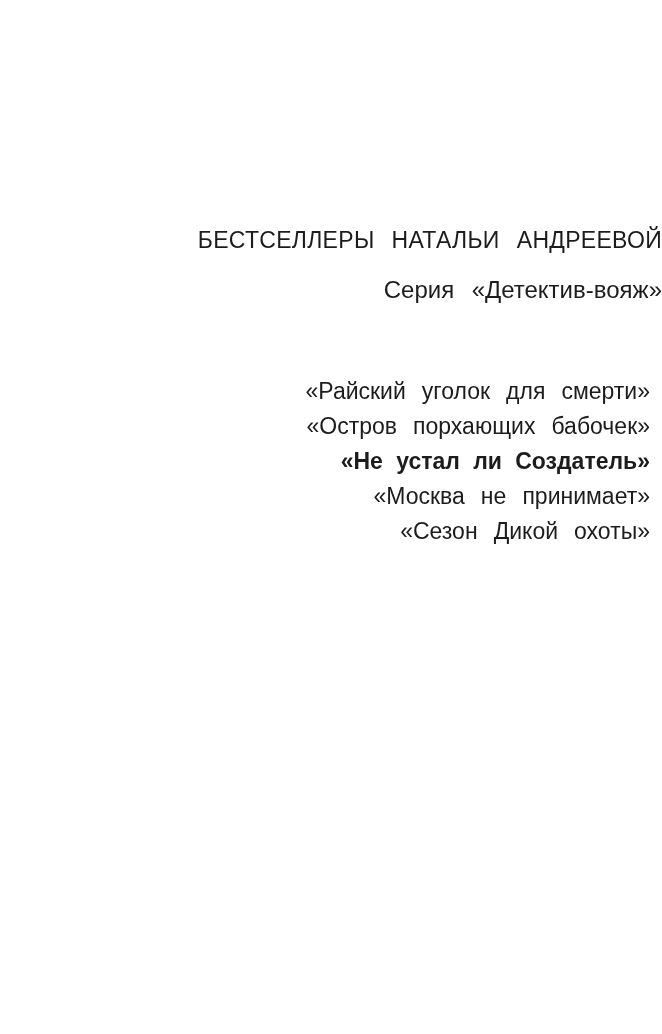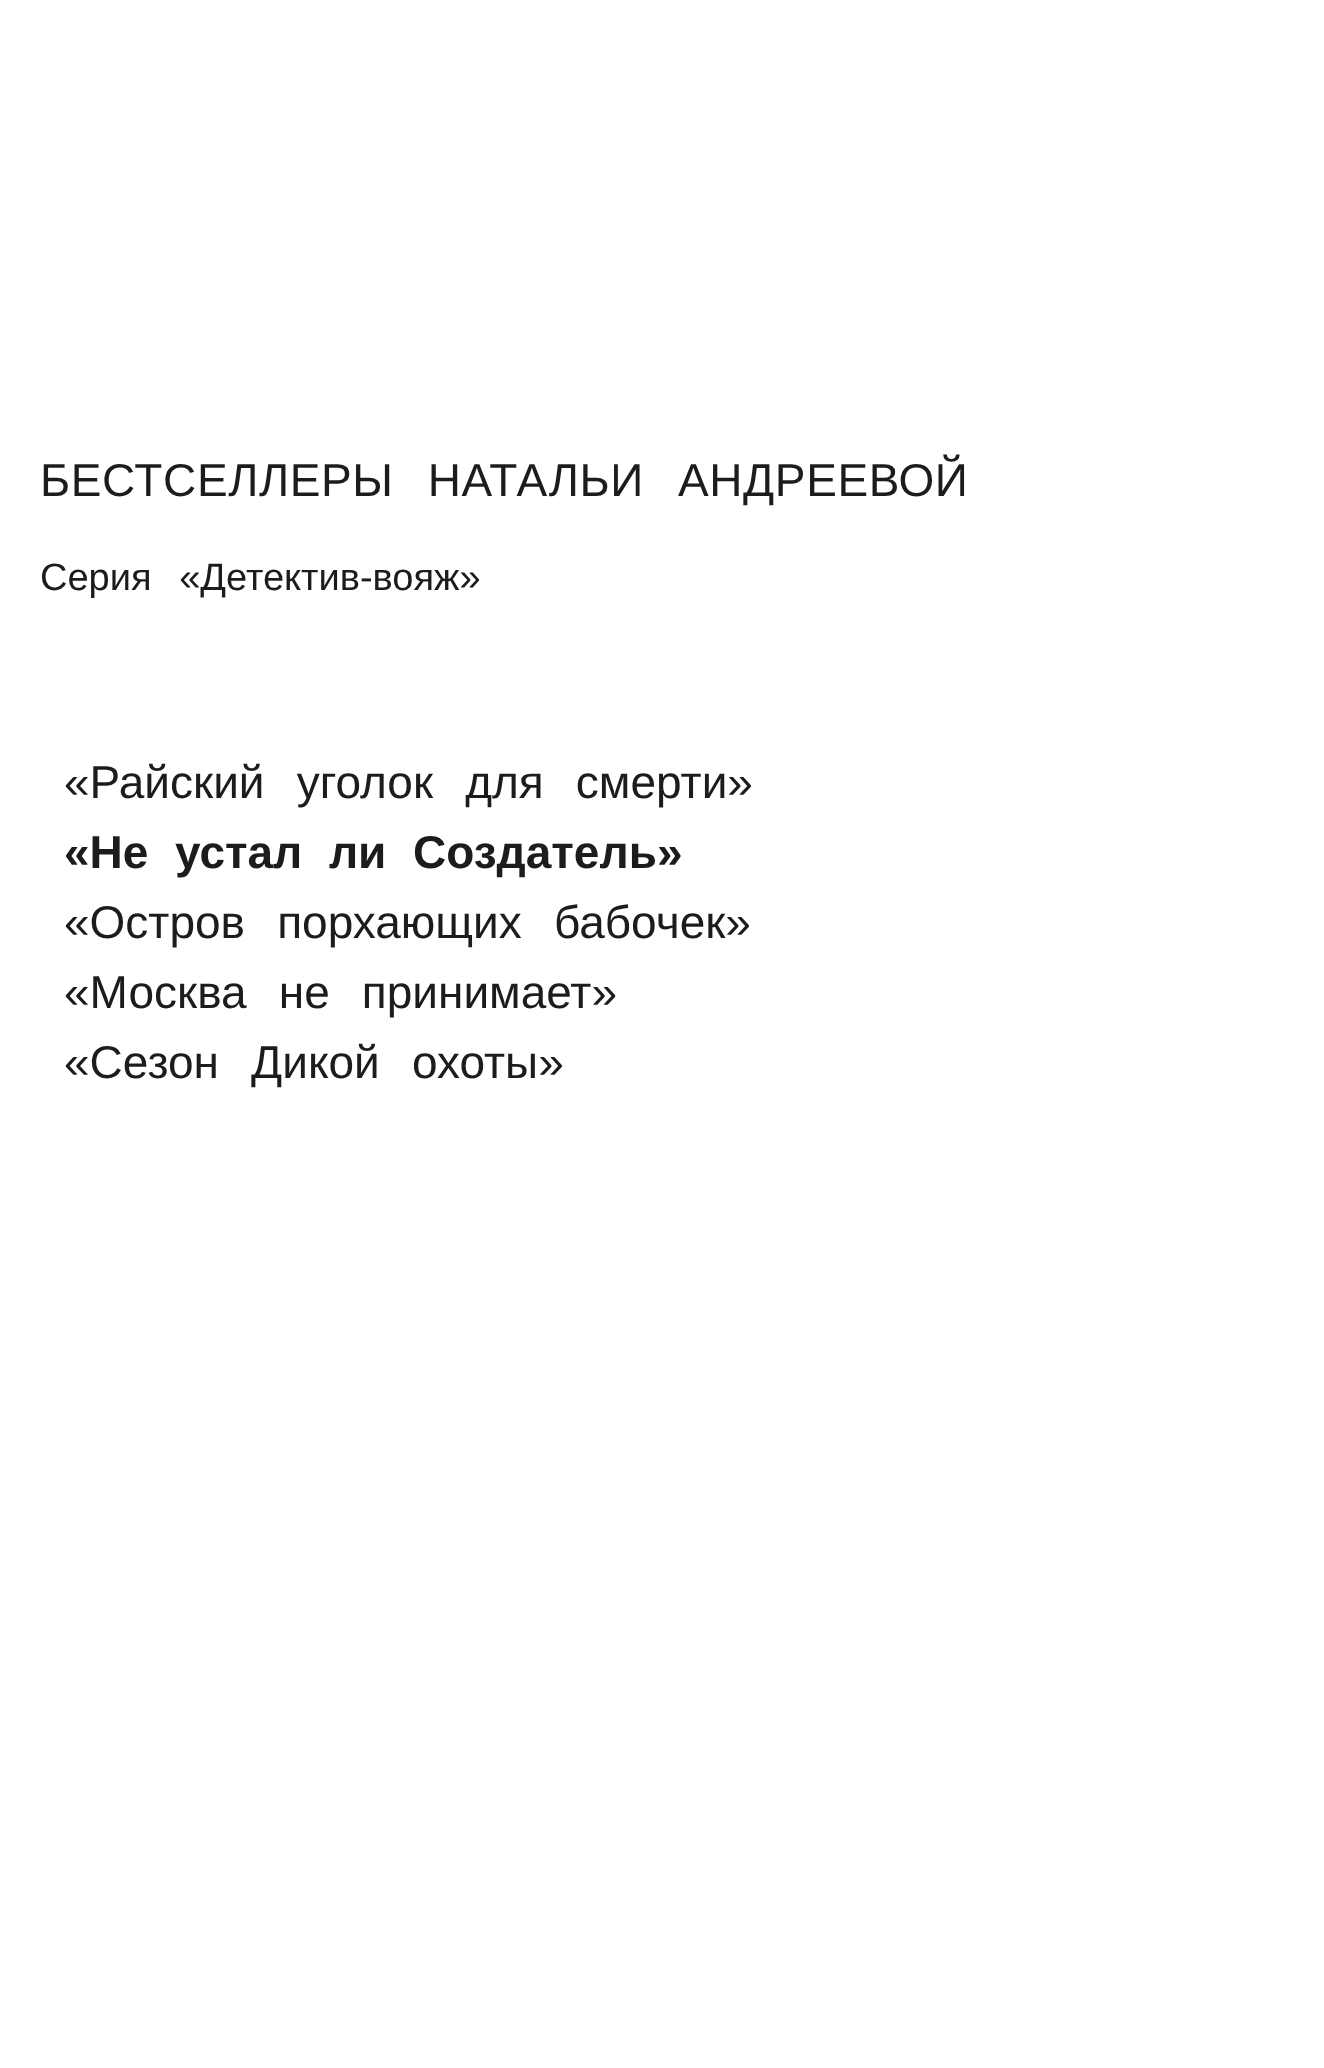--- a/index.html
+++ b/index.html
@@ -12,36 +12,36 @@
     background: #ffffff;
     color: #1c1c1c;
     font-family: "Liberation Sans", sans-serif;
     overflow: hidden;
   }
   .page {
     width: 662px;
     height: 850px;
     box-sizing: border-box;
     padding-left: 20px; 
-    text-align: left;
+    text-align: right;
   }
   .header-line {
     margin: 0;
     padding-top: 229px;
     font-size: 23px;
     font-weight: normal;
     line-height: 23px;
     letter-spacing: 0.3px;
     word-spacing: 0.45em;
     white-space: nowrap;
   }
   .series-line {
     margin: 0;
     margin-top: 26px;
-    font-size: 19px;
+    font-size: 24px;
     line-height: 23px;
     word-spacing: 0.45em;
     white-space: nowrap;
   }
   .titles-list {
     margin: 12px;
     margin-top: 73px;
     padding: 0;
     list-style: none;
   }
@@ -59,18 +59,18 @@
 </head>
 <body>
 
 <div class="page">
   <h1 class="header-line">БЕСТСЕЛЛЕРЫ  НАТАЛЬИ  АНДРЕЕВОЙ</h1>
 
   <div class="series-line">Серия  «Детектив-вояж»</div>
 
   <div class="titles-list">
     <div class="book-title">«Райский уголок для смерти»</div>
+    <div class="book-title">«Остров порхающих бабочек»</div>
     <div class="book-title bold">«Не устал ли Создатель»</div>
-    <div class="book-title">«Остров порхающих бабочек»</div>
     <div class="book-title">«Москва не принимает»</div>
     <div class="book-title">«Сезон Дикой охоты»</div>
   </div>
 </div>
 
 </body></html>

